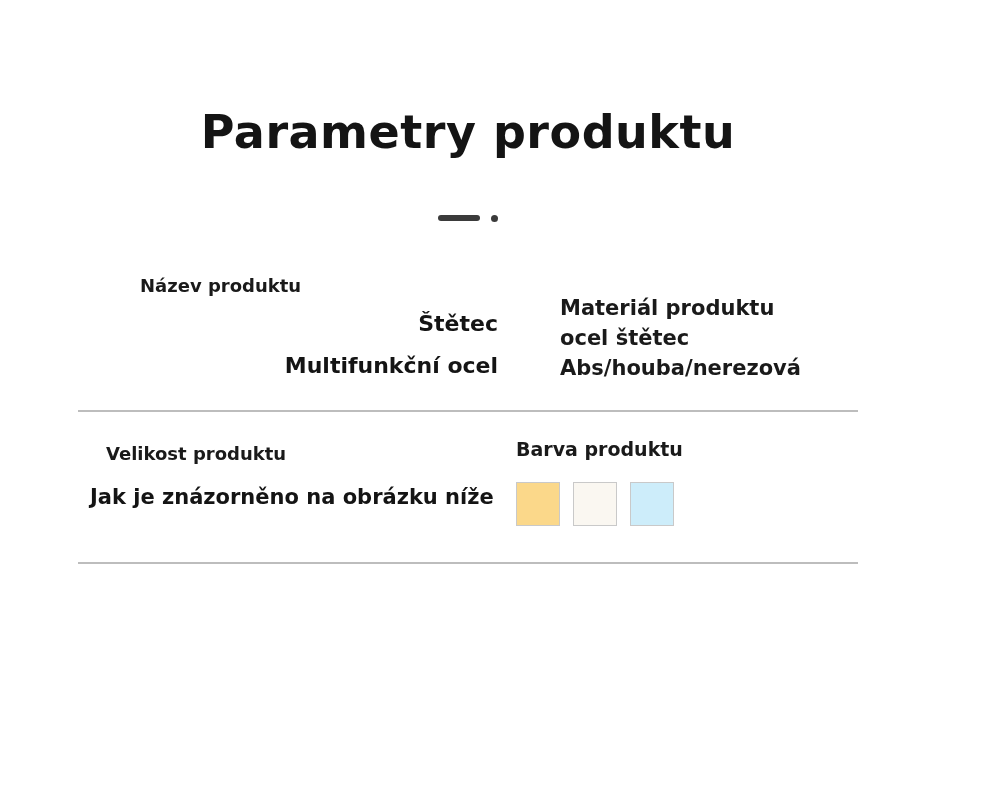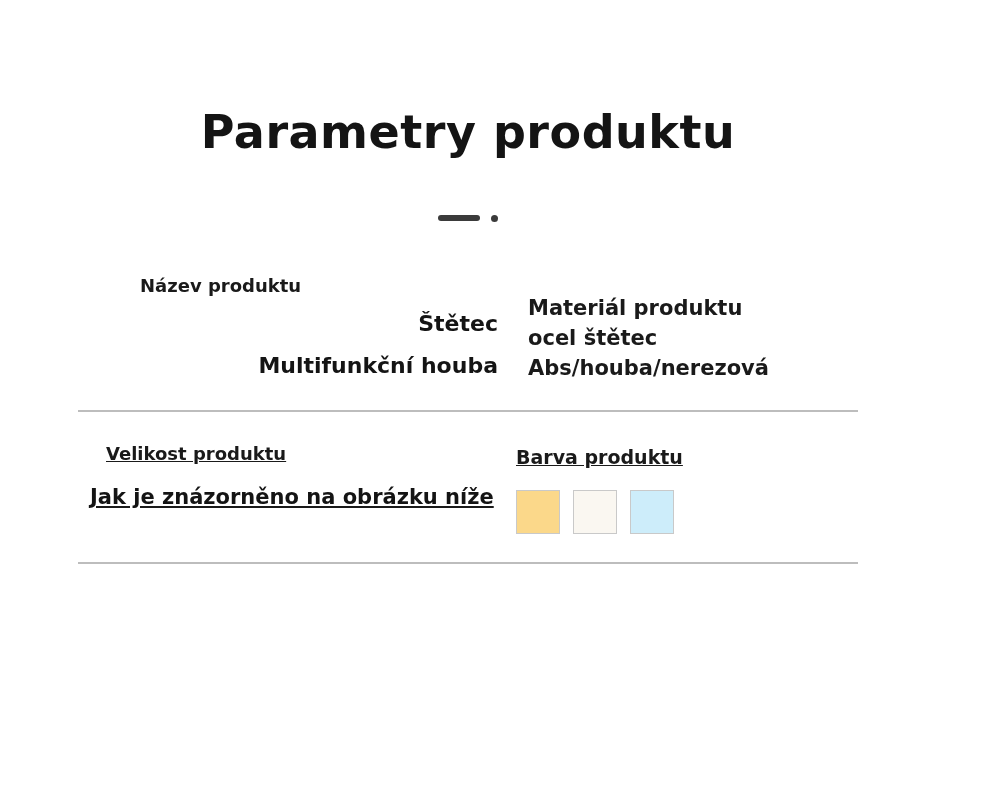--- a/index.html
+++ b/index.html
@@ -54,25 +54,25 @@
   .spec-section {
     margin-top: 46px;
     padding: 0 78px;
   }
   .spec-row {
     display: flex;
     align-items: flex-start;
   }
   .spec-row.row-one {
     min-height: 140px;
+    gap: 44px;
   }
   .spec-row.row-two {
     min-height: 150px;
     align-items: flex-start;
-    text-decoration: underline;
   }
   .col-left {
     width: 420px;
     box-sizing: border-box;
   }
   .col-right {
     flex: 1;
     box-sizing: border-box;
   }
 
@@ -97,21 +97,21 @@
     margin-left: 62px;
     margin-top: 4px;
   }
   .name-value {
     margin-left: 50px;
     margin-top: 10px;
     text-align: right;
   }
   .material-block {
     margin-top: 24px;
-    margin-left: 30px;
+    margin-left: 18px;
   }
   .material-label {
     font-size: 21px;
     font-weight: bold;
     line-height: 1.42;
   }
   .material-value {
     font-size: 21px;
     font-weight: bold;
     line-height: 1.42;
@@ -128,21 +128,21 @@
     margin-left: 28px;
     margin-top: 30px;
   }
   .size-value {
     margin-left: 12px;
     margin-top: 16px;
     font-size: 21px;
     white-space: nowrap;
   }
   .color-block {
-    margin-top: 34px;
+    margin-top: 26px;
     margin-left: 18px;
   }
   .color-label {
     font-size: 19px;
     font-weight: bold;
   }
   .swatches {
     display: flex;
     gap: 13px;
     margin-top: 22px;
@@ -165,21 +165,21 @@
     <span class="deco-bar"></span>
     <span class="deco-dot"></span>
   </div>
 
   <div class="spec-section">
 
     <div class="spec-row row-one">
       <div class="col-left">
         <div class="label name-label">Název produktu</div>
         <div class="value value-big name-value">Štětec</div>
-        <div class="value value-big name-value">Multifunkční houba</div>
+        <div class="value value-big name-value">Multifunkční ocel</div>
       </div>
       <div class="col-right">
         <div class="material-block">
           <div class="material-label">Materiál produktu</div>
           <div class="material-value">ocel štětec</div>
           <div class="material-value">Abs/houba/nerezová</div>
         </div>
       </div>
     </div>
 

